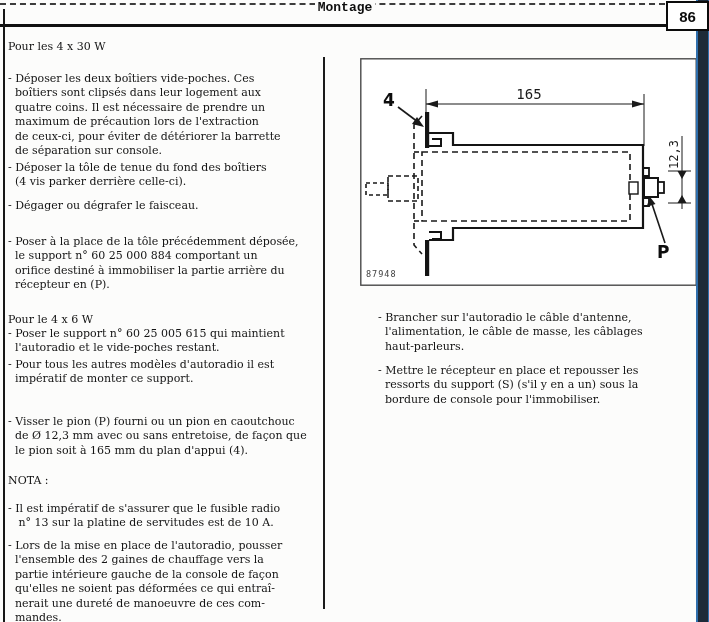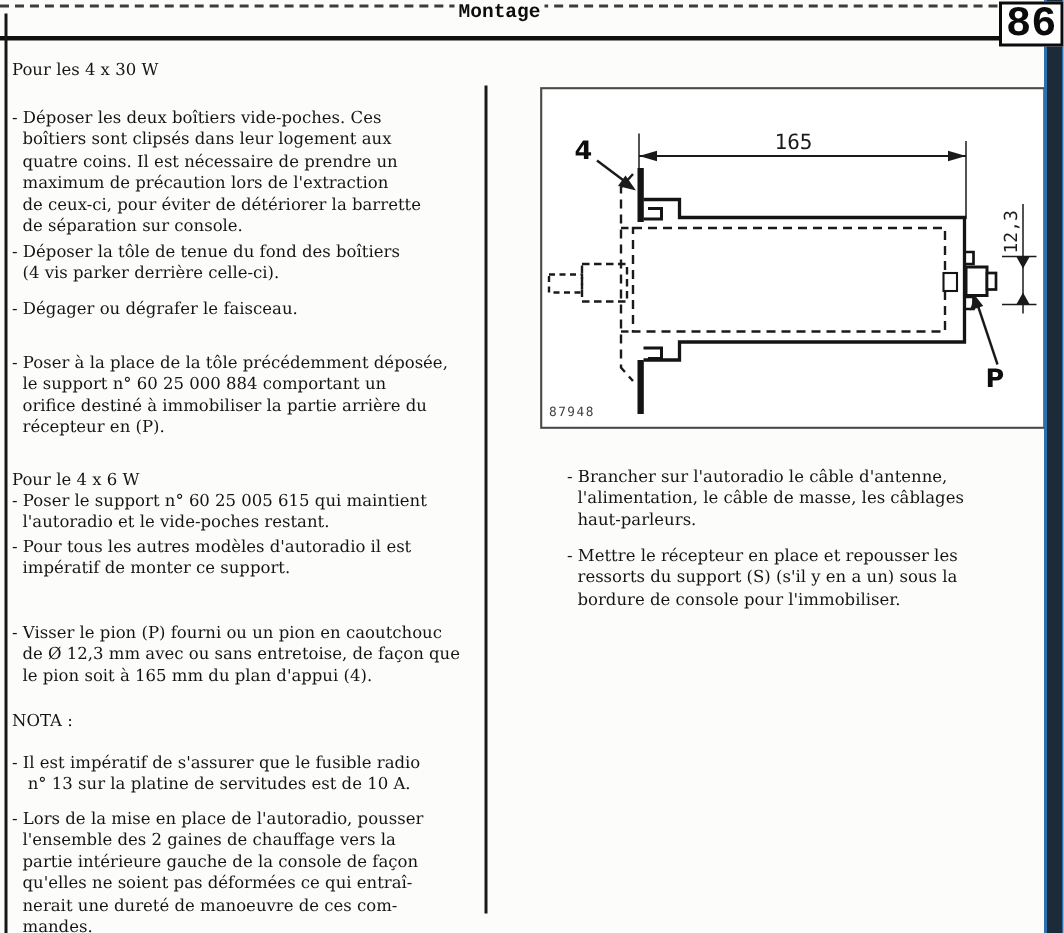--- a/index.html
+++ b/index.html
@@ -9,32 +9,32 @@
     font-family:"DejaVu Serif", "Liberation Serif", serif;
   }
   
   .top-dashed{
     position:absolute;left:0;top:3px;width:665px;height:0;
     border-top:2px dashed #3c3c3c;
   }
   .page-title{
     position:absolute;left:0;top:0;width:666px;text-align:center;
     font-family:"Liberation Mono","DejaVu Sans Mono",monospace;
-    font-weight:bold;font-size:13px;color:#0d0d0d;letter-spacing:0px;
+    font-weight:bold;font-size:13px;color:#0d0d0d;letter-spacing:0px;padding-left:12px;
   }
   .page-title span{background:#fcfcfb;padding:0 3px;}
   .header-rule{
     position:absolute;left:0;top:24px;width:667px;height:3px;background:#101010;
   }
   .page-number-box{
     position:absolute;left:666px;top:1px;width:39px;height:26px;
     border:2.5px solid #0b0b0b;background:#fff;z-index:5;
     display:flex;align-items:center;justify-content:center;
-    font-family:Liberation Mono, monospace;
-    font-weight:bold;font-size:28px;color:#0b0b0b;
+    font-family:Liberation Sans, sans-serif;
+    font-weight:bold;font-size:15px;color:#0b0b0b;
   }
   
   .left-border{position:absolute;left:3px;top:9px;width:2px;height:613px;background:#161616;}
   .column-divider{position:absolute;left:323px;top:57px;width:1.6px;height:552px;background:#1a1a1a;}
   .scan-edge{
     position:absolute;left:696px;top:0;width:13px;height:622px;
     background:#1d2a38;border-left:2px solid #2f6fad;border-right:1px solid #2f6fad;
     box-sizing:border-box;z-index:4;
   }
   

